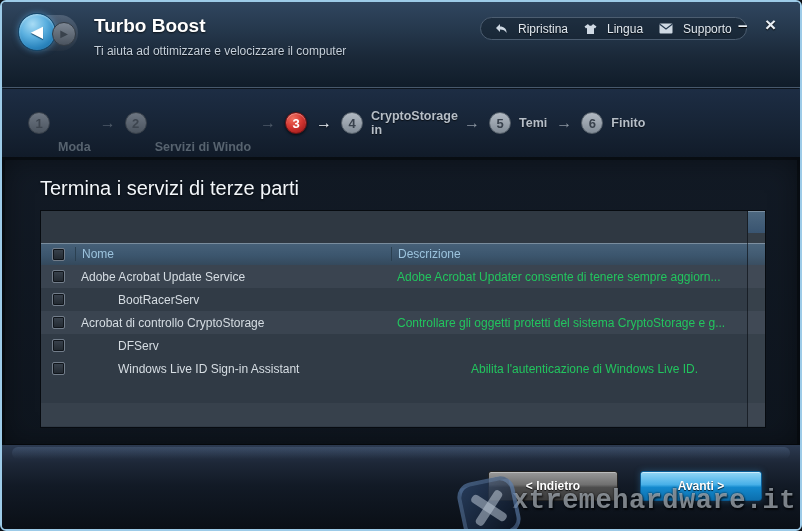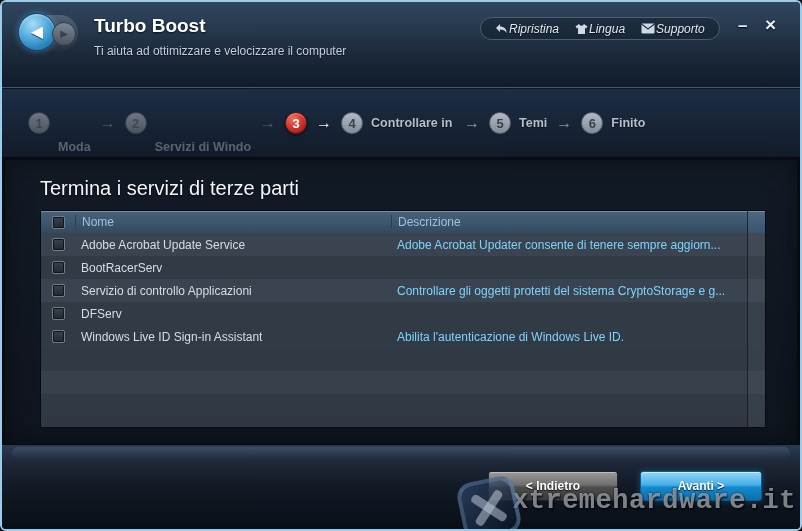--- a/index.html
+++ b/index.html
@@ -41,21 +41,21 @@
   }
   .nav-fwd .tri { color:#39424c; font-size:10px; line-height:1; }
   .title-block { position:absolute; left:92px; top:13px; }
   .app-title { color:#ffffff; font-size:19px; font-weight:bold; text-shadow:0 1px 2px rgba(0,0,0,0.7); }
   .app-subtitle { margin-top:7px; color:#c4cfda; font-size:12px; text-shadow:0 1px 1px rgba(0,0,0,0.6); }
   .menu-pill {
     position:absolute; left:478px; top:15px; height:23px; padding:0 14px;
     display:flex; align-items:center; gap:16px;
     background: rgba(16,26,38,0.45); border:1px solid #4c5d70; border-radius:12px;
   }
-  .menu-item { display:flex; align-items:center; gap:1px; color:#e1e8ef; font-size:12px; cursor:pointer; text-shadow:0 1px 1px rgba(0,0,0,0.7);font-style:italic; }
+  .menu-item { display:flex; align-items:center; gap:10px; color:#e1e8ef; font-size:12px; cursor:pointer; text-shadow:0 1px 1px rgba(0,0,0,0.7); }
   .menu-item svg { display:block; }
   .win-btn { position:absolute; color:#e8eef4; cursor:pointer; text-shadow:0 1px 1px #000; }
   .win-btn.minimize { left:736px; top:14px; font-size:17px; font-weight:bold; }
   .win-btn.close { left:763px; top:12px; font-size:19px; font-weight:bold; }
 
   
   .wizard {
     position:absolute; top:87px; left:0; right:0; height:68px;
     background: linear-gradient(180deg,#1d2d44 0%,#162334 60%,#111b29 100%);
     display:flex; align-items:center; padding-left:26px; gap:9px;
@@ -91,30 +91,30 @@
   }
   .section-title { position:absolute; left:38px; top:20px; color:#f2f6fa; font-size:20px; text-shadow:0 1px 2px rgba(0,0,0,0.7); }
   .table {
     position:absolute; left:38px; top:53px; width:726px; height:218px;
     border:1px solid #070b10; overflow:hidden; background:#2f3842;
   }
   .thead {
     display:flex; height:22px; align-items:center;
     background: linear-gradient(180deg,#476179 0%,#3c566e 55%,#34495c 100%);
     box-shadow: inset 0 1px 0 rgba(255,255,255,0.28);
-    color:#9cc3dd; font-size:12px;
+    color:#9cc3dd; font-size:12px;margin-top:32px;
   }
   .trow { display:flex; height:23px; align-items:center; font-size:12px; cursor:default; }
   .trow.odd  { background:#3a4450; }
-  .trow.even { background:#313b46; }
+  .trow.even { background:#313b46;gap:37px; }
   .trow.filler.odd { background:#37414c; }
   .trow.filler.even { background:#303a45; }
   .cell.check { width:34px; display:flex; justify-content:center; flex:0 0 auto; }
   .cell.name { width:316px; flex:0 0 auto; padding-left:6px; color:#d6dde3; white-space:nowrap; overflow:hidden; }
-  .cell.desc { flex:1 1 auto; padding-left:6px; color:#7dd3fc; white-space:nowrap; overflow:hidden; }
+  .cell.desc { flex:1 1 auto; padding-left:6px; color:#22c55e; white-space:nowrap; overflow:hidden; }
   .thead .cell.name { border-left:1px solid #2b4051; color:#9cc3dd; }
   .thead .cell.desc { border-left:1px solid #2b4051; color:#9cc3dd; }
   .checkbox {
     width:13px; height:13px; border-radius:2px; cursor:pointer;
     background: linear-gradient(180deg,#3a434e,#21282f);
     border:1px solid #727d8a; box-shadow: inset 0 0 0 1px #10151b;
   }
   .scroll-track {
     position:absolute; top:0; right:0; width:18px; height:100%;
     border-left:1px solid rgba(8,12,18,0.65);
@@ -228,21 +228,21 @@
       <span class="circle">2</span>
       <span class="step-label">Servizi di Windo</span>
     </div>
     <span class="arrow dim">→</span>
     <div class="step current">
       <span class="circle">3</span>
     </div>
     <span class="arrow bright">→</span>
     <div class="step future">
       <span class="circle">4</span>
-      <span class="step-label wrap2b">Controllare in</span>
+      <span class="step-label wrap2b">CryptoStorage in</span>
     </div>
     <span class="arrow lite">→</span>
     <div class="step future">
       <span class="circle">5</span>
       <span class="step-label">Temi</span>
     </div>
     <span class="arrow lite">→</span>
     <div class="step future">
       <span class="circle">6</span>
       <span class="step-label">Finito</span>
@@ -272,21 +272,21 @@
         <div class="cell check">
             <span class="checkbox"></span>
           </div>
         <div class="cell name">BootRacerServ</div>
         <div class="cell desc"></div>
       </div>
       <div class="trow odd">
         <div class="cell check">
             <span class="checkbox"></span>
           </div>
-        <div class="cell name">Servizio di controllo Applicazioni</div>
+        <div class="cell name">Acrobat di controllo CryptoStorage</div>
         <div class="cell desc">Controllare gli oggetti protetti del sistema CryptoStorage e g...</div>
       </div>
       <div class="trow even">
         <div class="cell check">
             <span class="checkbox"></span>
           </div>
         <div class="cell name">DFServ</div>
         <div class="cell desc"></div>
       </div>
       <div class="trow even">

